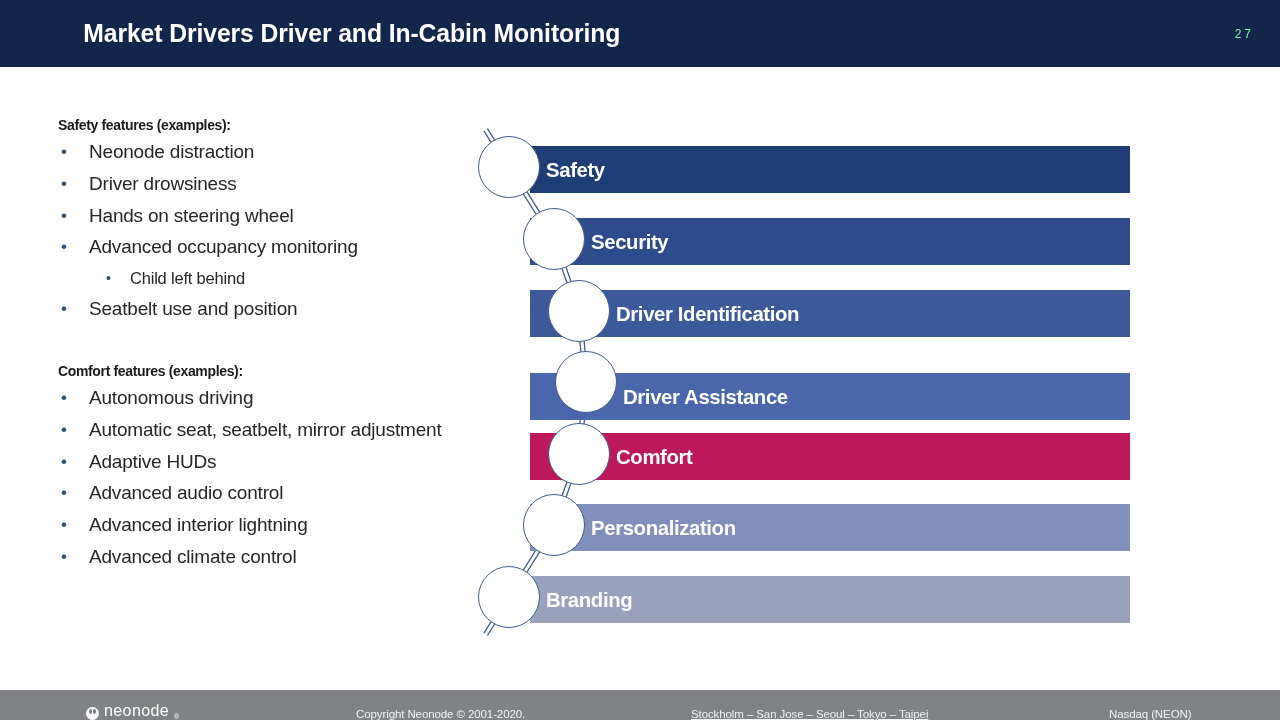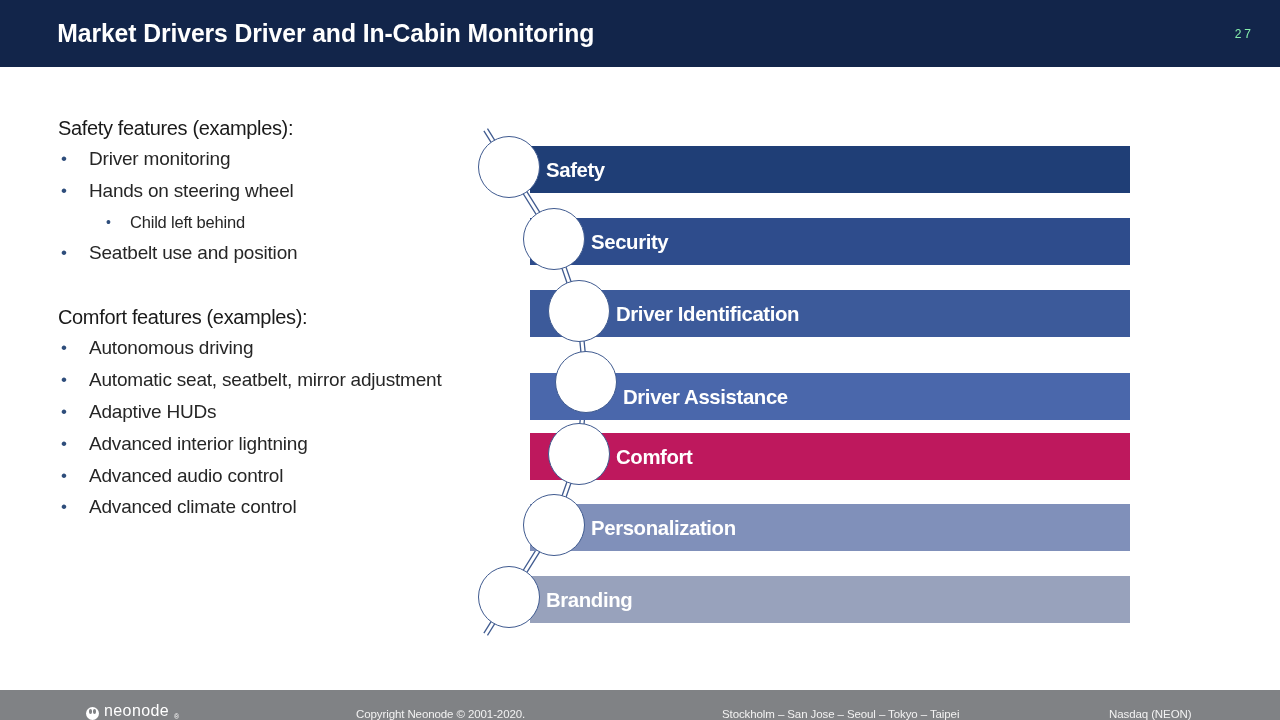--- a/index.html
+++ b/index.html
@@ -8,21 +8,21 @@
     font-family:"Liberation Sans", sans-serif;
     background:#ffffff;
     position:relative;
     overflow:hidden;
   }
 
   
   #header {
     position:absolute; left:0; top:0; width:1280px; height:67px;
     background:#12254A;
-    display:flex; align-items:center; justify-content:space-between;
+    display:flex; align-items:center; justify-content:space-between;padding-left:26px;
   }
   #header-title {
     color:#ffffff;
     font-size:25.5px;
     font-weight:bold;
     letter-spacing:-0.1px;
     padding-left:59px;
     white-space:nowrap;
     transform:scaleX(0.97);
     transform-origin:left center;
@@ -34,22 +34,22 @@
     letter-spacing:3px;
     padding-right:26px;
   }
 
   
   #left-col {
     position:absolute; left:0; top:67px; width:470px; height:615px;
     padding:50px 0 0 58px;
   }
   .list-heading {
-    font-size:20px;
-    font-weight:normal;
+    font-size:14px;
+    font-weight:bold;
     color:#1a1a1a;
     letter-spacing:-0.35px;
     margin-bottom:3px;
     white-space:nowrap;
   }
   ul.feature-list { list-style:none; }
   ul.feature-list > li {
     position:relative;
     font-size:19px;
     color:#262626;
@@ -142,51 +142,53 @@
   }
   #footer-logo-mark::before { left:2.6px; }
   #footer-logo-mark::after  { right:2.6px; }
   #footer-logo-text {
     font-size:16px;
     letter-spacing:0.4px;
     color:#ffffff;
   }
   #footer-logo-reg { font-size:7px; vertical-align:super; color:#ffffff; }
   #footer-copyright { left:356px; }
-  #footer-cities    { left:722px; }
+  #footer-cities    { left:691px;text-decoration:underline; }
   #footer-ticker    { left:1109px; }
 </style>
 </head>
 <body>
 
 <div id="header">
   <div id="header-title">Market Drivers Driver and In-Cabin Monitoring</div>
   <div id="page-number">27</div>
 </div>
 
 <div id="left-col">
 
   <div id="safety-block">
     <div class="list-heading">Safety features (examples):</div>
     <ul class="feature-list" id="safety-list">
-        <li>Driver monitoring</li>
+        <li>Neonode distraction</li>
+        <li>Driver drowsiness</li>
         <li>Hands on steering wheel</li>
+        <li>Advanced occupancy monitoring</li>
         <li class="sub">Child left behind</li>
         <li>Seatbelt use and position</li>
       </ul>
   </div>
 
   <div id="comfort-block">
     <div class="list-heading">Comfort features (examples):</div>
     <ul class="feature-list" id="comfort-list">
         <li>Autonomous driving</li>
         <li>Automatic seat, seatbelt, mirror adjustment</li>
         <li>Adaptive HUDs</li>
+        <li>Advanced audio control</li>
         <li>Advanced interior lightning</li>
-        <li>Advanced audio control</li>
         <li>Advanced climate control</li>
       </ul>
   </div>
 
 </div>
 
 <div id="diagram">
   <svg id="chain-svg" viewBox="0 0 680 540">
       <line x1="37.21920356158932" y1="58.11299777400668" x2="82.21920356158931" y2="130.1129977740067" stroke="#3F5A8F" stroke-width="1.3"></line>
       <line x1="40.78079643841068" y1="55.88700222599332" x2="85.78079643841069" y2="127.88700222599333" stroke="#3F5A8F" stroke-width="1.3"></line>

